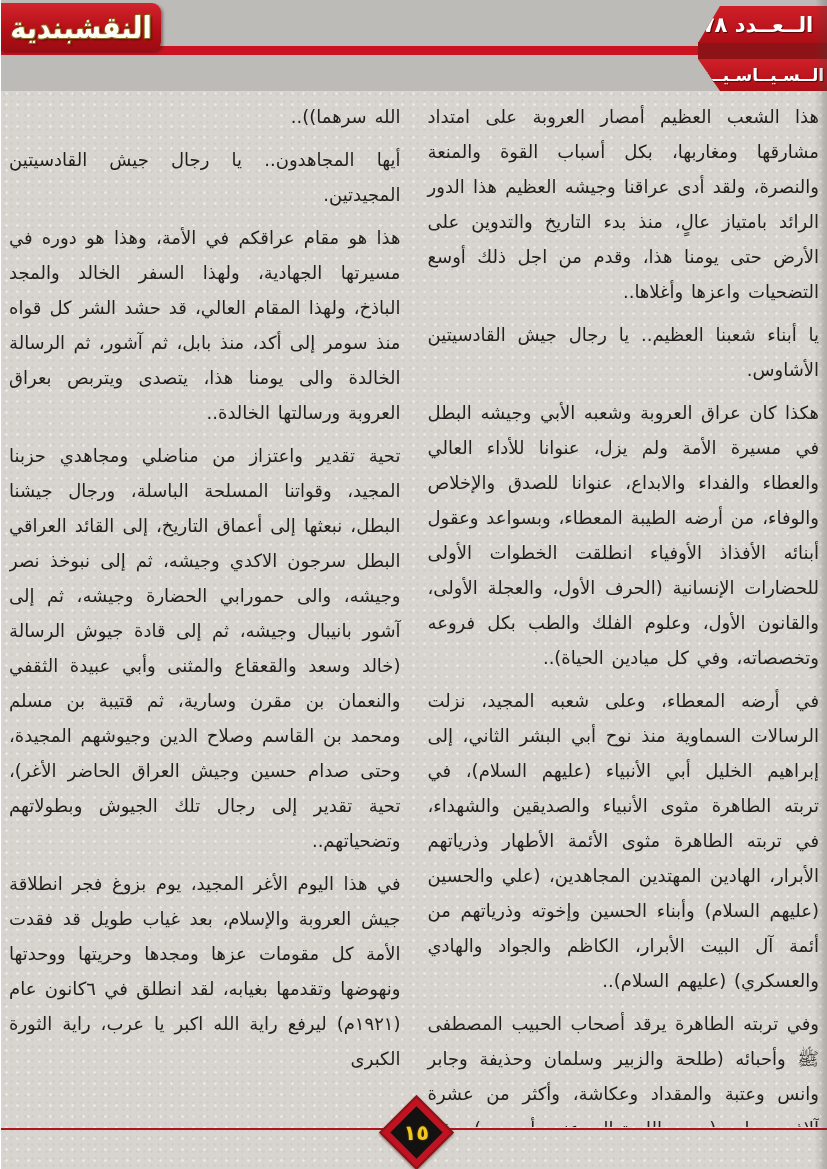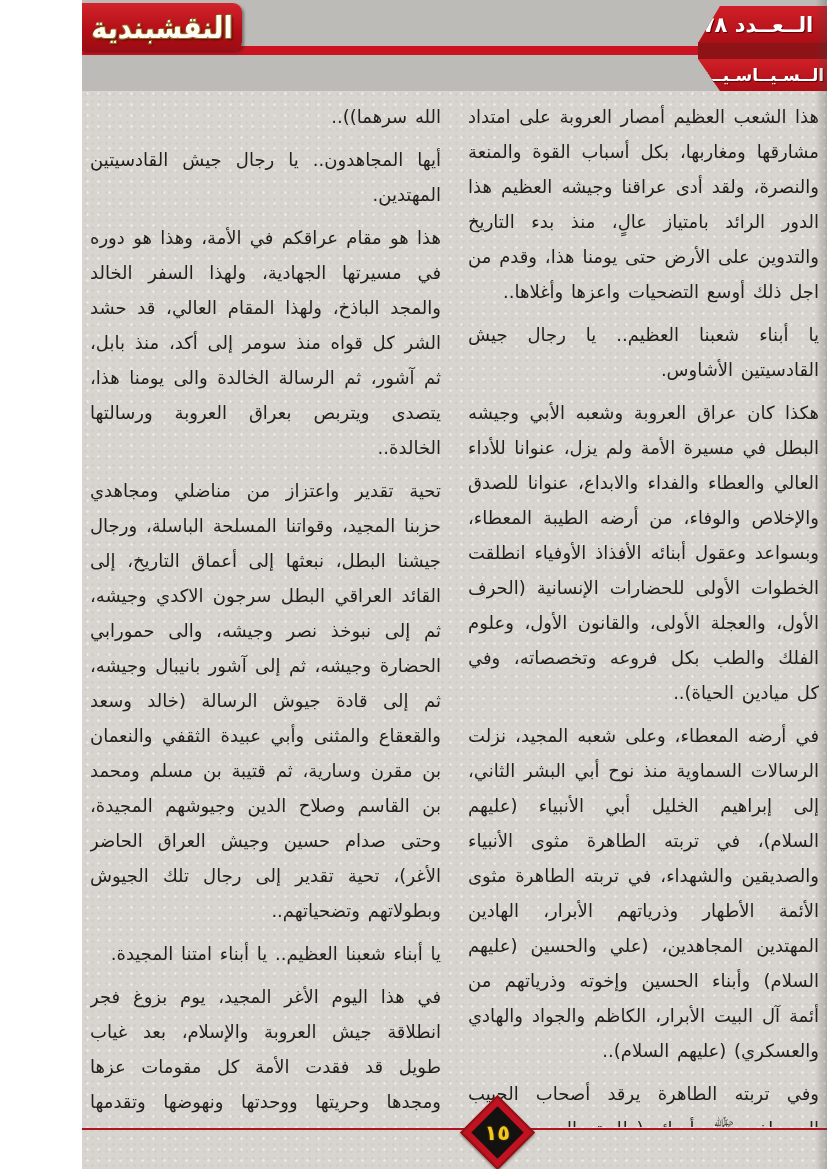--- a/index.html
+++ b/index.html
@@ -3,21 +3,21 @@
 <meta charset="utf-8">
 <style>
   * { box-sizing: border-box; margin: 0; padding: 0; }
   html, body { width: 827px; height: 1169px; }
   body {
     font-family: "DejaVu Sans", sans-serif;
     overflow: hidden;
   }
   .page {
     position: relative;
-    width: 745px; height: 1169px;
+    width: 826px; height: 1169px;
     background-color: #d8d5d0;
     background-image:
       radial-gradient(rgba(110,110,105,.07) 1px, transparent 1.6px),
       radial-gradient(rgba(255,255,255,.45) 1px, transparent 1.6px);
     background-size: 7px 7px, 11px 11px;
     overflow: hidden;
   }
   .edge-shadow {
     position: absolute; top: 0; right: 0; bottom: 0; width: 12px;
     background: linear-gradient(to left, rgba(70,65,60,.28), rgba(70,65,60,0));
@@ -137,24 +137,23 @@
   <div class="article">
     <div class="column">
       <p>هذا الشعب العظيم أمصار العروبة على امتداد مشارقها ومغاربها، بكل أسباب القوة والمنعة والنصرة، ولقد أدى عراقنا وجيشه العظيم هذا الدور الرائد بامتياز عالٍ، منذ بدء التاريخ والتدوين على الأرض حتى يومنا هذا، وقدم من اجل ذلك أوسع التضحيات واعزها وأغلاها..</p>
       <p>يا أبناء شعبنا العظيم.. يا رجال جيش القادسيتين الأشاوس.</p>
       <p>هكذا كان عراق العروبة وشعبه الأبي وجيشه البطل في مسيرة الأمة ولم يزل، عنوانا للأداء العالي والعطاء والفداء والابداع، عنوانا للصدق والإخلاص والوفاء، من أرضه الطيبة المعطاء، وبسواعد وعقول أبنائه الأفذاذ الأوفياء انطلقت الخطوات الأولى للحضارات الإنسانية (الحرف الأول، والعجلة الأولى، والقانون الأول، وعلوم الفلك والطب بكل فروعه وتخصصاته، وفي كل ميادين الحياة)..</p>
       <p>في أرضه المعطاء، وعلى شعبه المجيد، نزلت الرسالات السماوية منذ نوح أبي البشر الثاني، إلى إبراهيم الخليل أبي الأنبياء (عليهم السلام)، في تربته الطاهرة مثوى الأنبياء والصديقين والشهداء، في تربته الطاهرة مثوى الأئمة الأطهار وذرياتهم الأبرار، الهادين المهتدين المجاهدين، (علي والحسين (عليهم السلام) وأبناء الحسين وإخوته وذرياتهم من أئمة آل البيت الأبرار، الكاظم والجواد والهادي والعسكري) (عليهم السلام)..</p>
       <p>وفي تربته الطاهرة يرقد أصحاب الحبيب المصطفى ﷺ وأحبائه (طلحة والزبير وسلمان وحذيفة وجابر وانس وعتبة والمقداد وعكاشة، وأكثر من عشرة آلاف صحابي (رضي الله تعالى عنهم أجمعين)، وفيه قطبا الحقيقة (عبد القادر الحسني والرفاعي الحسيني (قدس</p>
     </div>
     <div class="column">
       <p>الله سرهما))..</p>
-      <p>أيها المجاهدون.. يا رجال جيش القادسيتين المهتدين.</p>
+      <p>أيها المجاهدون.. يا رجال جيش القادسيتين المجيدتين.</p>
       <p>هذا هو مقام عراقكم في الأمة، وهذا هو دوره في مسيرتها الجهادية، ولهذا السفر الخالد والمجد الباذخ، ولهذا المقام العالي، قد حشد الشر كل قواه منذ سومر إلى أكد، منذ بابل، ثم آشور، ثم الرسالة الخالدة والى يومنا هذا، يتصدى ويتربص بعراق العروبة ورسالتها الخالدة..</p>
       <p>تحية تقدير واعتزاز من مناضلي ومجاهدي حزبنا المجيد، وقواتنا المسلحة الباسلة، ورجال جيشنا البطل، نبعثها إلى أعماق التاريخ، إلى القائد العراقي البطل سرجون الاكدي وجيشه، ثم إلى نبوخذ نصر وجيشه، والى حمورابي الحضارة وجيشه، ثم إلى آشور بانيبال وجيشه، ثم إلى قادة جيوش الرسالة (خالد وسعد والقعقاع والمثنى وأبي عبيدة الثقفي والنعمان بن مقرن وسارية، ثم قتيبة بن مسلم ومحمد بن القاسم وصلاح الدين وجيوشهم المجيدة، وحتى صدام حسين وجيش العراق الحاضر الأغر)، تحية تقدير إلى رجال تلك الجيوش وبطولاتهم وتضحياتهم..</p>
-      <p>يا أبناء شعبنا العظيم.. يا أبناء امتنا المجيدة.</p>
       <p>في هذا اليوم الأغر المجيد، يوم بزوغ فجر انطلاقة جيش العروبة والإسلام، بعد غياب طويل قد فقدت الأمة كل مقومات عزها ومجدها وحريتها ووحدتها ونهوضها وتقدمها بغيابه، لقد انطلق في ٦كانون عام (١٩٢١م) ليرفع راية الله اكبر يا عرب، راية الثورة الكبرى</p>
     </div>
   </div>
 
   <div class="footer-rule"></div>
   <div class="page-number-badge">
     <div class="page-number-inner">
       <span class="page-number">١٥</span>
     </div>
   </div>

